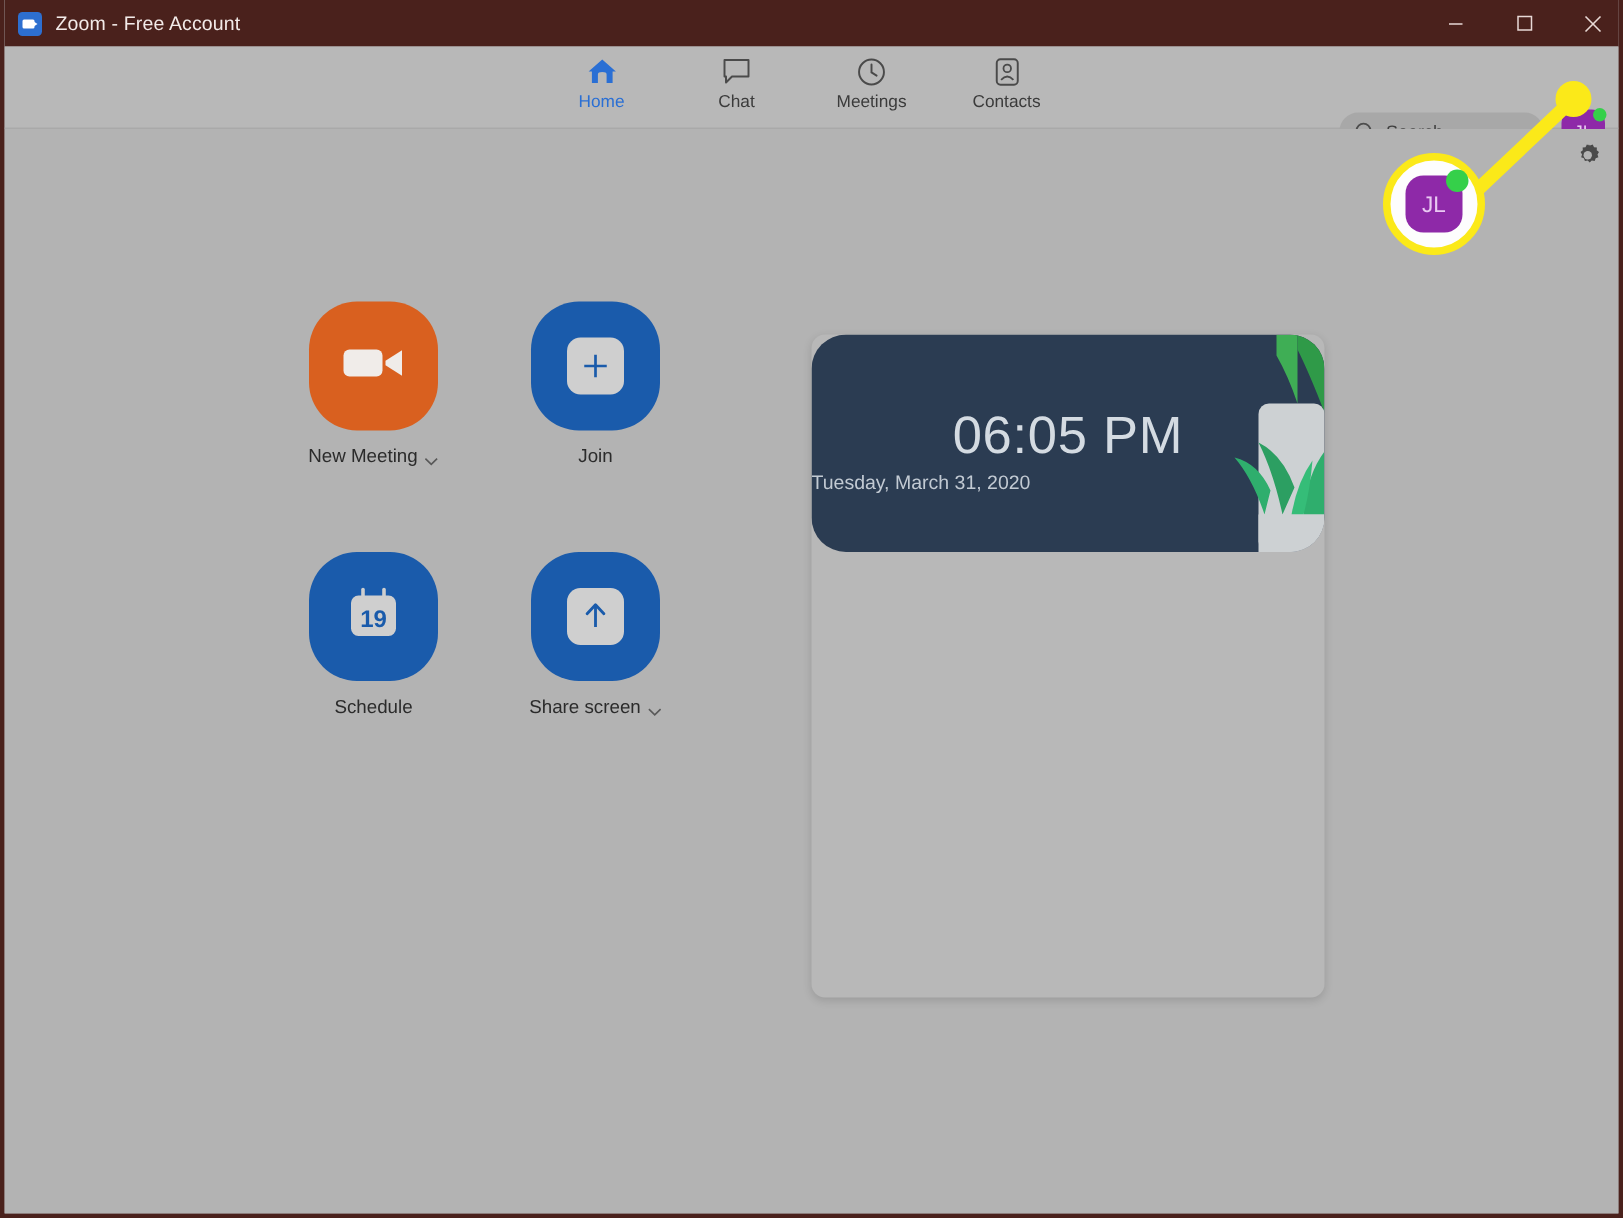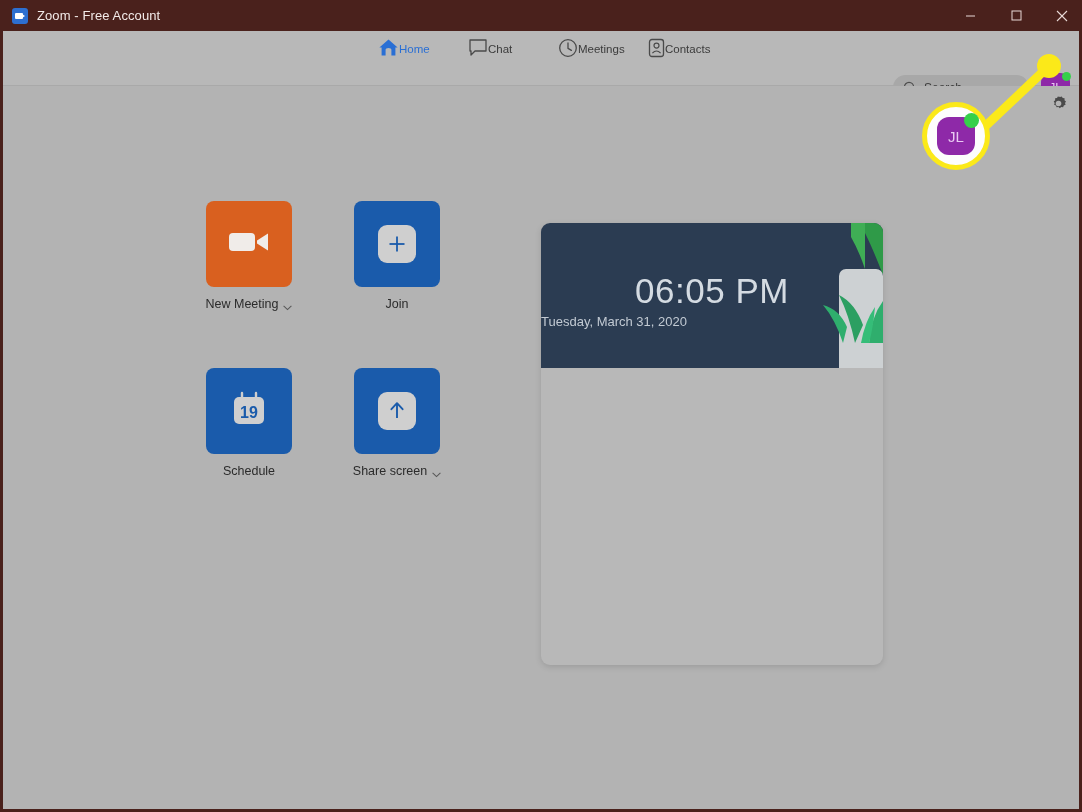--- a/index.html
+++ b/index.html
@@ -90,21 +90,21 @@
   .nav-items {
     position: absolute;
     left: 375px;
     top: 5px;
     display: flex;
     gap: 44px;
   }
   .nav-item {
     width: 46px;
     display: flex;
-    flex-direction: row;
+    flex-direction: column;
     align-items: center;
     cursor: default;
   }
   .nav-ico {
     height: 23px;
     display: flex;
     align-items: center;
     justify-content: center;
   }
   .nav-label {
@@ -174,21 +174,21 @@
   .act-row { display: flex; gap: 46px; }
   .act-row + .act-row { margin-top: 57px; }
   .action {
     width: 102px;
     display: flex;
     flex-direction: column;
     align-items: center;
   }
   .act-tile {
     width: 86px; height: 86px;
-    border-radius: 8px;
+    border-radius: 32px;
     display: flex;
     align-items: center;
     justify-content: center;
   }
   .act-label {
     margin-top: 10px;
     font-size: 12.5px;
     color: #2b2b2b;
     white-space: nowrap;
     display: flex;
@@ -215,20 +215,21 @@
     background: #b8b8b8;
     box-shadow: 0 2px 6px rgba(0,0,0,.13);
     overflow: hidden;
   }
   .clock-card {
     position: relative;
     width: 342px;
     height: 145px;
     background: #2b3c52;
     overflow: hidden;
+    border-radius: 23px;
   }
   .clock-time {
     position: absolute;
     left: 0; right: 0;
     top: 48px;
     text-align: center;
     color: #d4dbe2;
     font-size: 35px;
     letter-spacing: .5px;
   }

